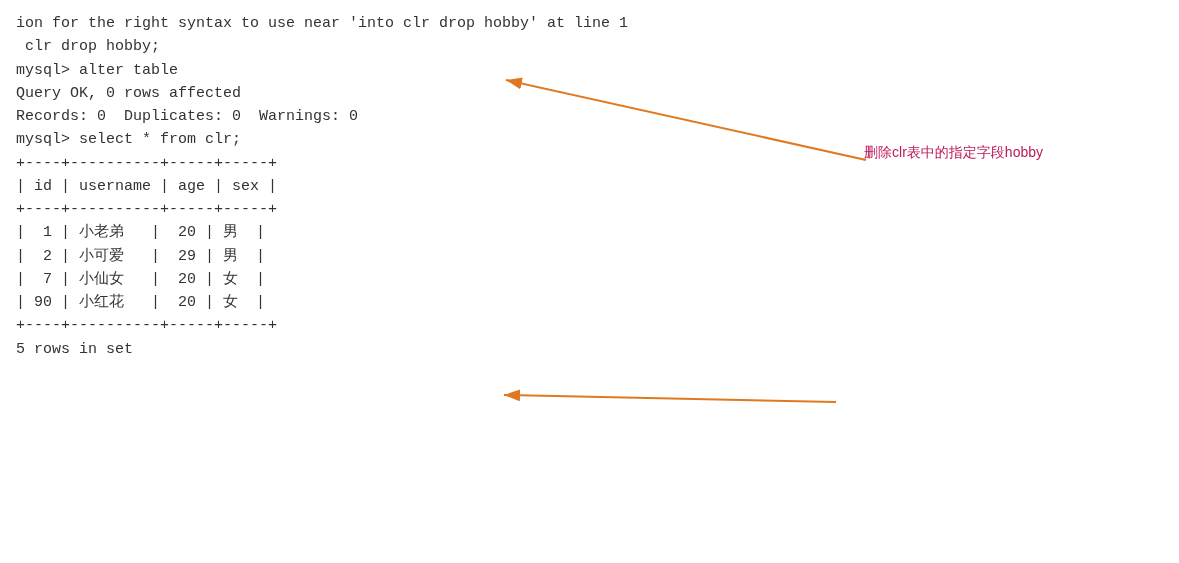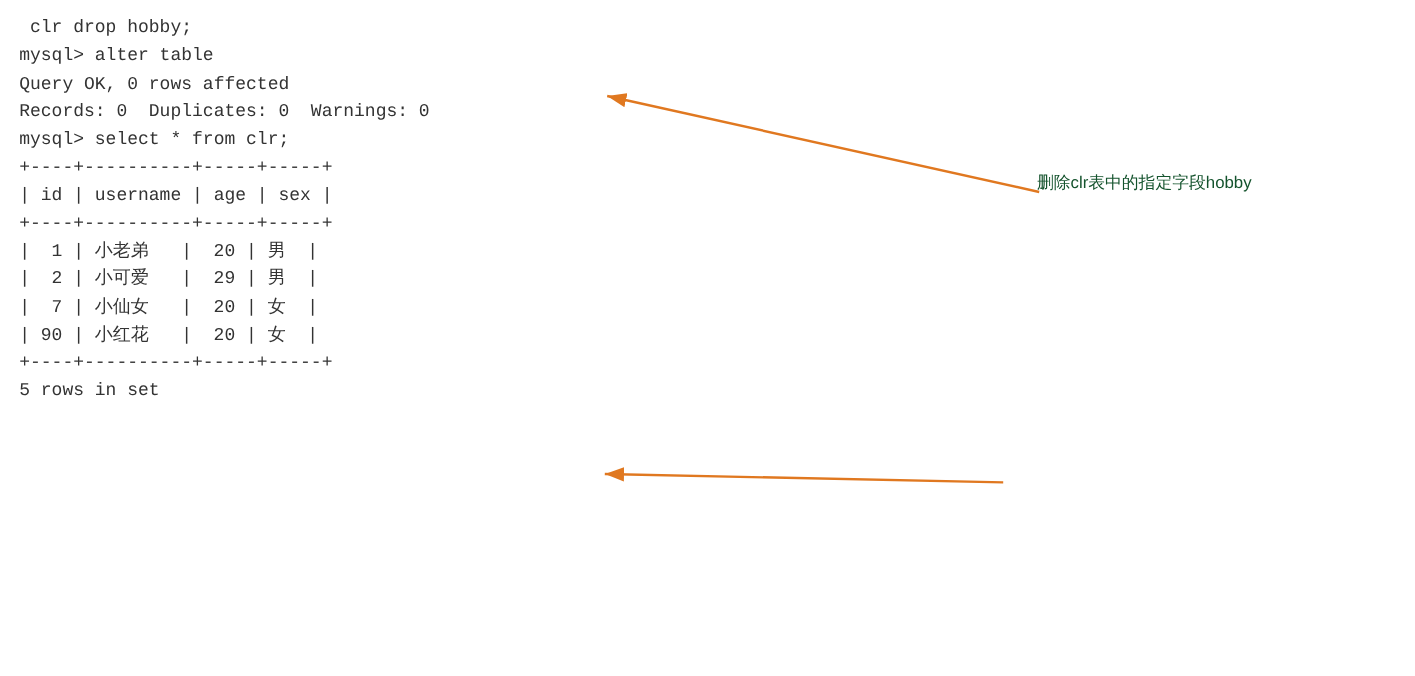--- a/index.html
+++ b/index.html
@@ -16,36 +16,37 @@
     .terminal {
       position: relative;
       line-height: 1.55;
     }
     .line {
       white-space: pre;
       display: block;
     }
     .annotation {
       position: absolute;
-      color: #14532d;
+      color: #be185d;
       font-family: 'SimSun', '宋体', sans-serif;
       font-size: 14px;
       white-space: nowrap;
     }
     svg.arrow {
       position: absolute;
       pointer-events: none;
       overflow: visible;
     }
   </style>
 </head>
 <body>
 
 <div class="terminal">
 
+  <span class="line">ion for the right syntax to use near 'into clr drop hobby' at line 1</span>
   <span class="line"> clr drop hobby;</span>
   <span class="line">mysql&gt; alter table</span>
   <span class="line">Query OK, 0 rows affected</span>
   <span class="line">Records: 0  Duplicates: 0  Warnings: 0</span>
   <span class="line"></span>
   <span class="line">mysql&gt; select * from clr;</span>
   <span class="line">+----+----------+-----+-----+</span>
   <span class="line">| id | username | age | sex |</span>
   <span class="line">+----+----------+-----+-----+</span>
   <span class="line">|  1 | 小老弟   |  20 | 男  |</span>

